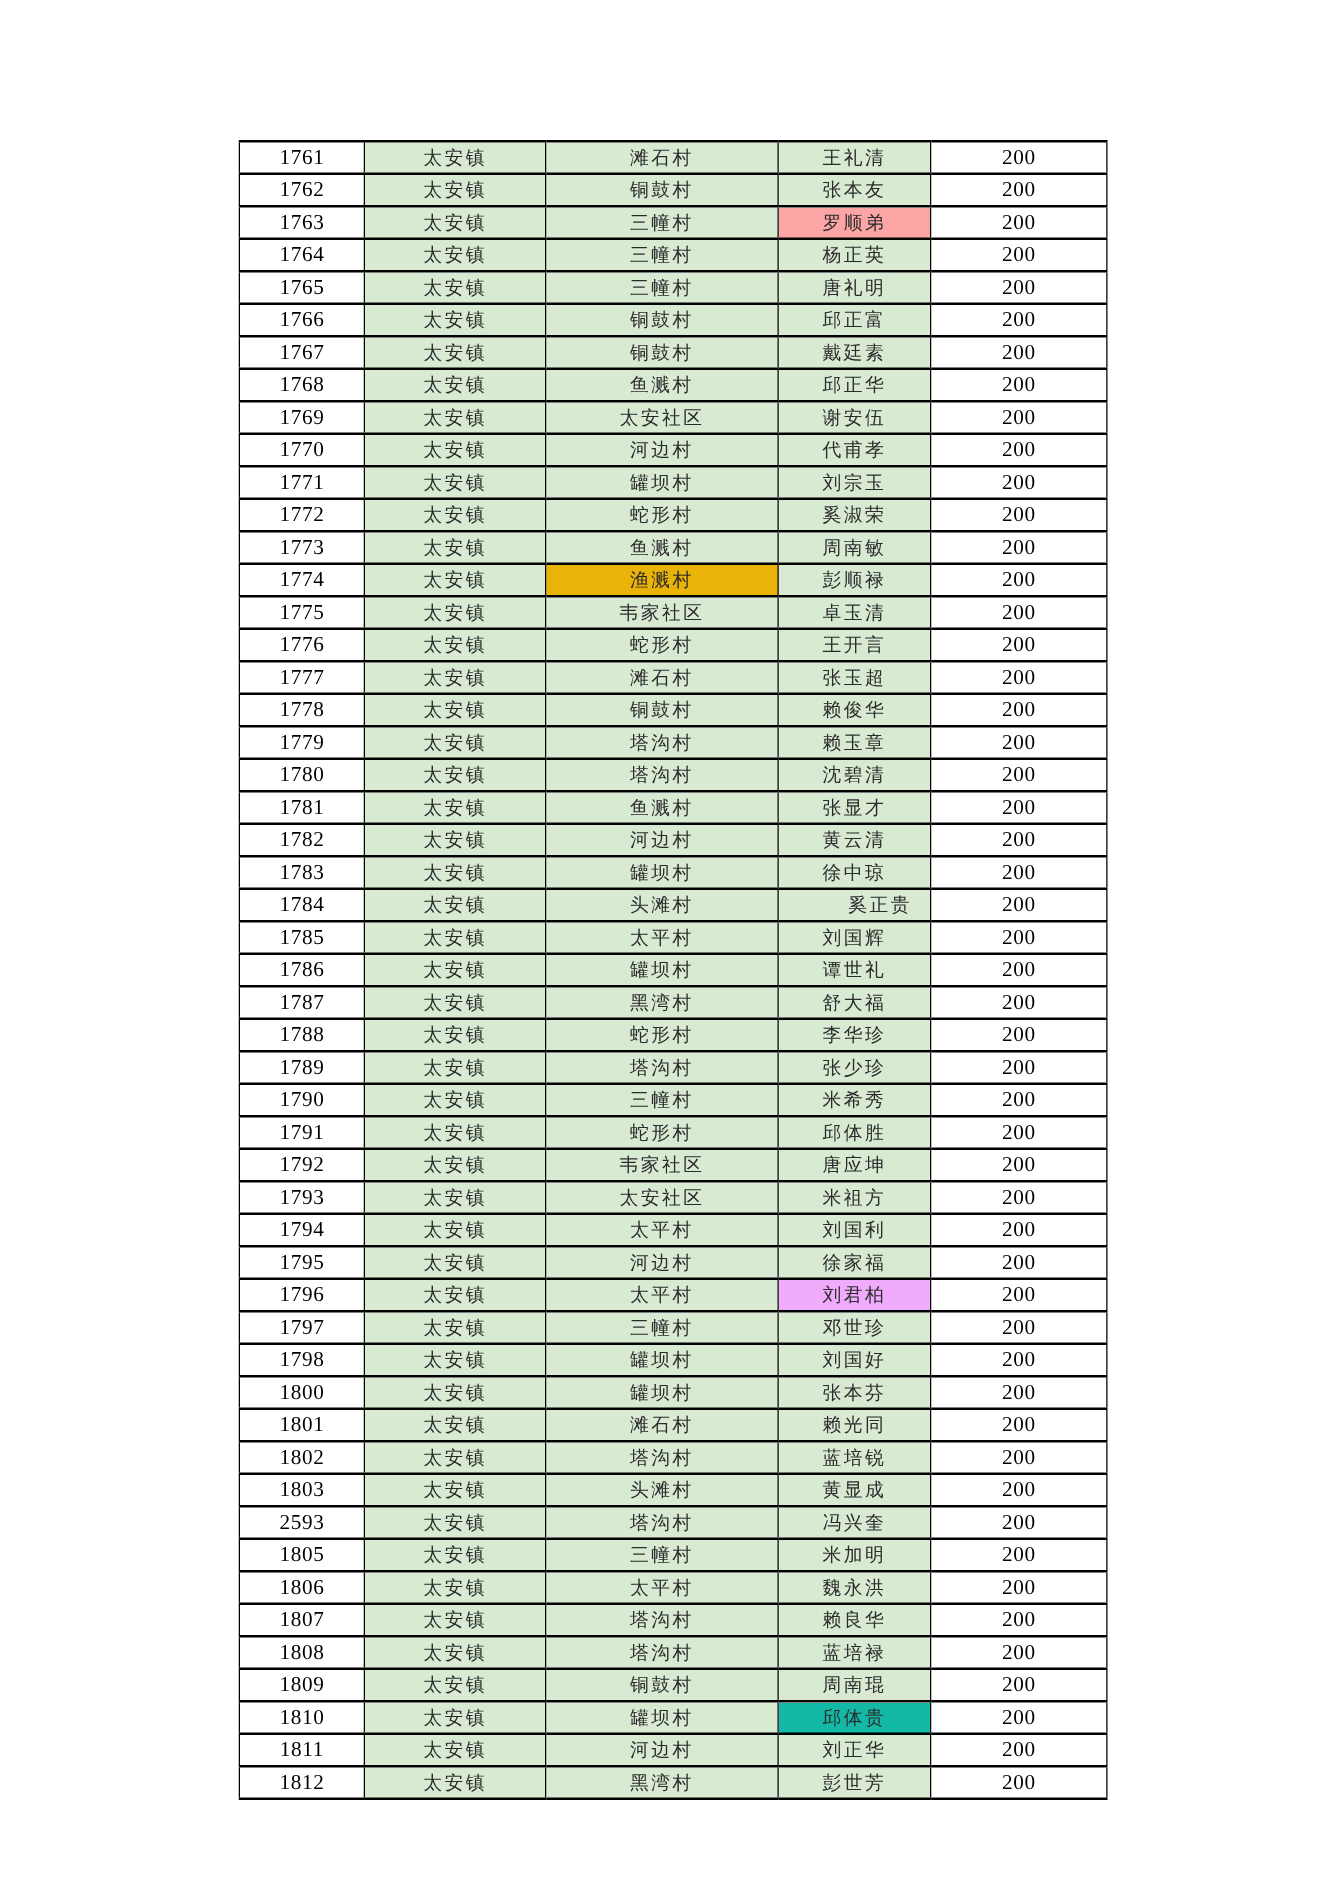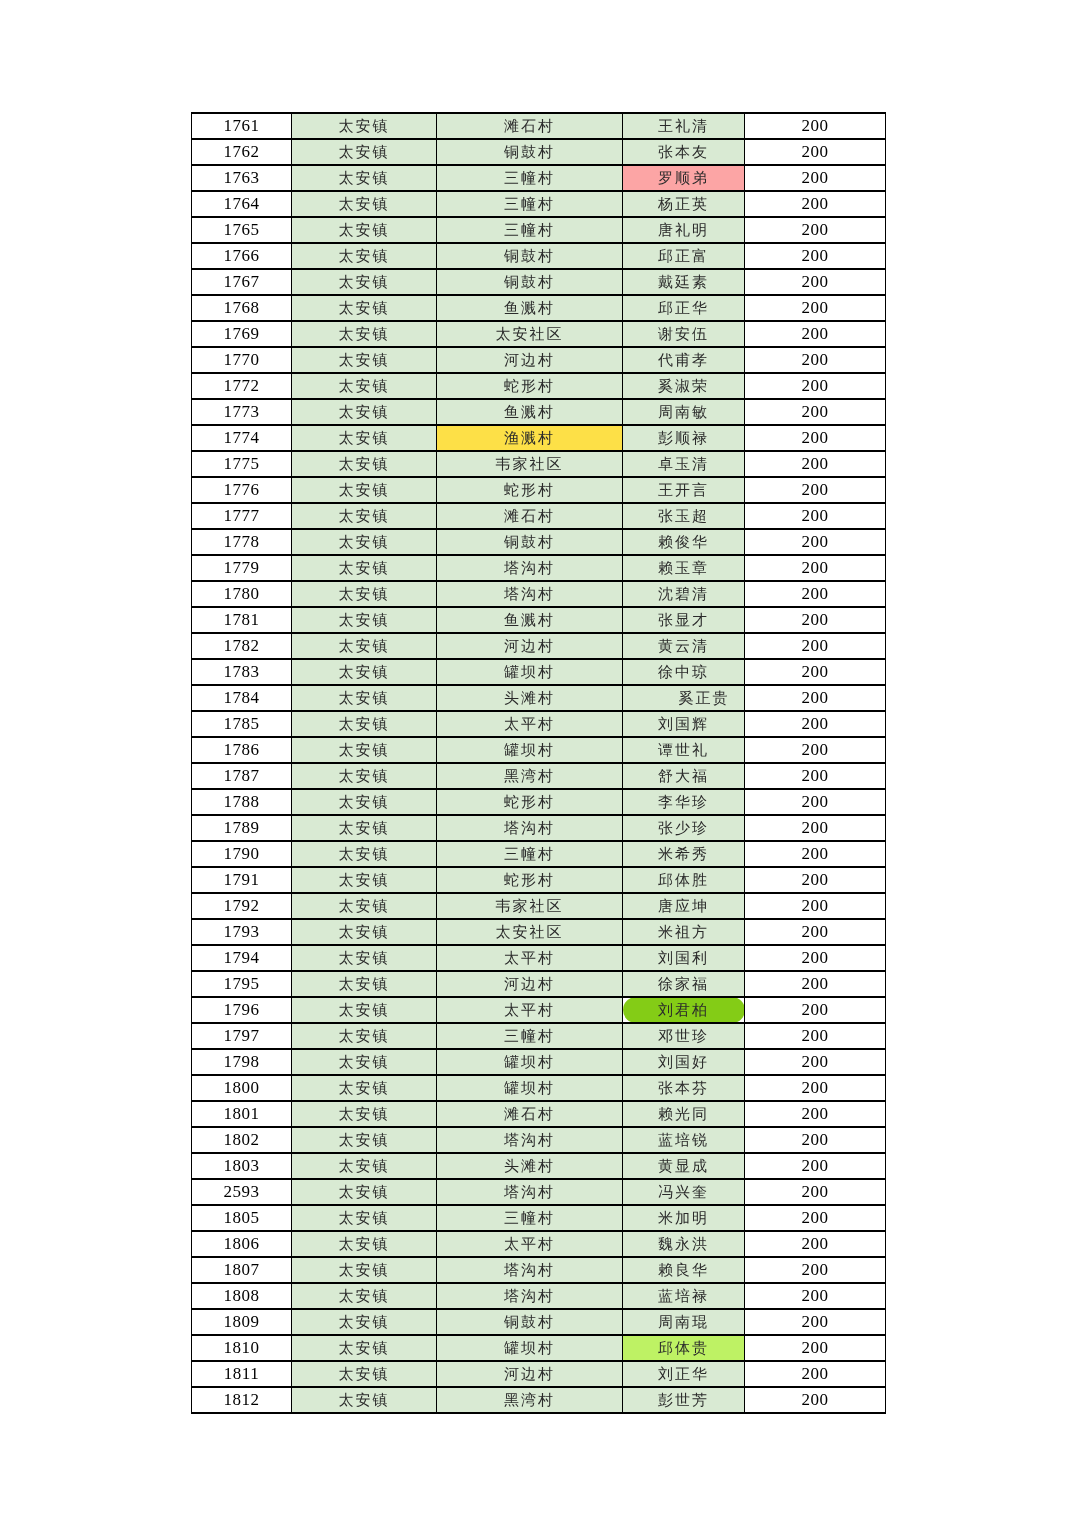--- a/index.html
+++ b/index.html
@@ -137,37 +137,44 @@
           <td class="amount-cell">200</td>
         </tr>
         <tr>
           <td class="num-cell">1770</td>
           <td class="green-cell" style="background: rgb(217, 234, 211);">太安镇</td>
           <td class="green-cell" style="background: rgb(217, 234, 211);">河边村</td>
           <td class="green-cell" style="background: rgb(217, 234, 211);">代甫孝</td>
           <td class="amount-cell">200</td>
         </tr>
         <tr>
+          <td class="num-cell">1771</td>
+          <td class="green-cell" style="background: rgb(217, 234, 211);">太安镇</td>
+          <td class="green-cell" style="background: rgb(217, 234, 211);">罐坝村</td>
+          <td class="green-cell" style="background: rgb(217, 234, 211);">刘宗玉</td>
+          <td class="amount-cell">200</td>
+        </tr>
+        <tr>
           <td class="num-cell">1772</td>
           <td class="green-cell" style="background: rgb(217, 234, 211);">太安镇</td>
           <td class="green-cell" style="background: rgb(217, 234, 211);">蛇形村</td>
           <td class="green-cell" style="background: rgb(217, 234, 211);">奚淑荣</td>
           <td class="amount-cell">200</td>
         </tr>
         <tr>
           <td class="num-cell">1773</td>
           <td class="green-cell" style="background: rgb(217, 234, 211);">太安镇</td>
           <td class="green-cell" style="background: rgb(217, 234, 211);">鱼溅村</td>
           <td class="green-cell" style="background: rgb(217, 234, 211);">周南敏</td>
           <td class="amount-cell">200</td>
         </tr>
         <tr>
           <td class="num-cell">1774</td>
           <td class="green-cell" style="background: rgb(217, 234, 211);">太安镇</td>
-          <td class="green-cell" style="background: #fde047;">渔溅村</td>
+          <td class="green-cell" style="background: #eab308;">渔溅村</td>
           <td class="green-cell" style="background: rgb(217, 234, 211);">彭顺禄</td>
           <td class="amount-cell">200</td>
         </tr>
         <tr>
           <td class="num-cell">1775</td>
           <td class="green-cell" style="background: rgb(217, 234, 211);">太安镇</td>
           <td class="green-cell" style="background: rgb(217, 234, 211);">韦家社区</td>
           <td class="green-cell" style="background: rgb(217, 234, 211);">卓玉清</td>
           <td class="amount-cell">200</td>
         </tr>
@@ -308,21 +315,21 @@
           <td class="num-cell">1795</td>
           <td class="green-cell" style="background: rgb(217, 234, 211);">太安镇</td>
           <td class="green-cell" style="background: rgb(217, 234, 211);">河边村</td>
           <td class="green-cell" style="background: rgb(217, 234, 211);">徐家福</td>
           <td class="amount-cell">200</td>
         </tr>
         <tr>
           <td class="num-cell">1796</td>
           <td class="green-cell" style="background: rgb(217, 234, 211);">太安镇</td>
           <td class="green-cell" style="background: rgb(217, 234, 211);">太平村</td>
-          <td class="green-cell" style="background: #84cc16; border-radius: 13px;">刘君柏</td>
+          <td class="green-cell" style="background: #f0abfc;">刘君柏</td>
           <td class="amount-cell">200</td>
         </tr>
         <tr>
           <td class="num-cell">1797</td>
           <td class="green-cell" style="background: rgb(217, 234, 211);">太安镇</td>
           <td class="green-cell" style="background: rgb(217, 234, 211);">三幢村</td>
           <td class="green-cell" style="background: rgb(217, 234, 211);">邓世珍</td>
           <td class="amount-cell">200</td>
         </tr>
         <tr>
@@ -399,21 +406,21 @@
           <td class="num-cell">1809</td>
           <td class="green-cell" style="background: rgb(217, 234, 211);">太安镇</td>
           <td class="green-cell" style="background: rgb(217, 234, 211);">铜鼓村</td>
           <td class="green-cell" style="background: rgb(217, 234, 211);">周南琨</td>
           <td class="amount-cell">200</td>
         </tr>
         <tr>
           <td class="num-cell">1810</td>
           <td class="green-cell" style="background: rgb(217, 234, 211);">太安镇</td>
           <td class="green-cell" style="background: rgb(217, 234, 211);">罐坝村</td>
-          <td class="green-cell" style="background: #bef264;">邱体贵</td>
+          <td class="green-cell" style="background: #14b8a6;">邱体贵</td>
           <td class="amount-cell">200</td>
         </tr>
         <tr>
           <td class="num-cell">1811</td>
           <td class="green-cell" style="background: rgb(217, 234, 211);">太安镇</td>
           <td class="green-cell" style="background: rgb(217, 234, 211);">河边村</td>
           <td class="green-cell" style="background: rgb(217, 234, 211);">刘正华</td>
           <td class="amount-cell">200</td>
         </tr>
         <tr>

